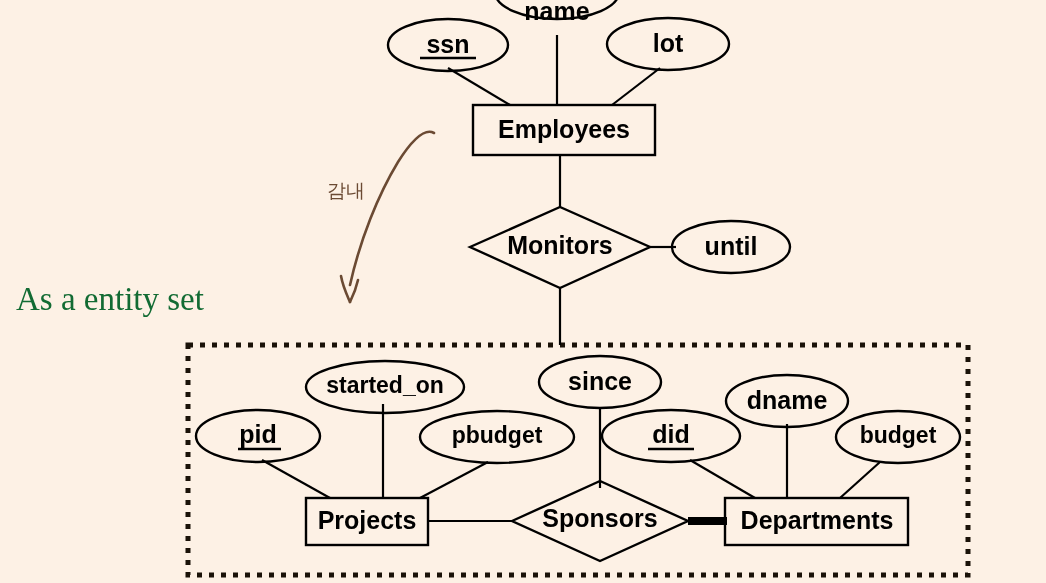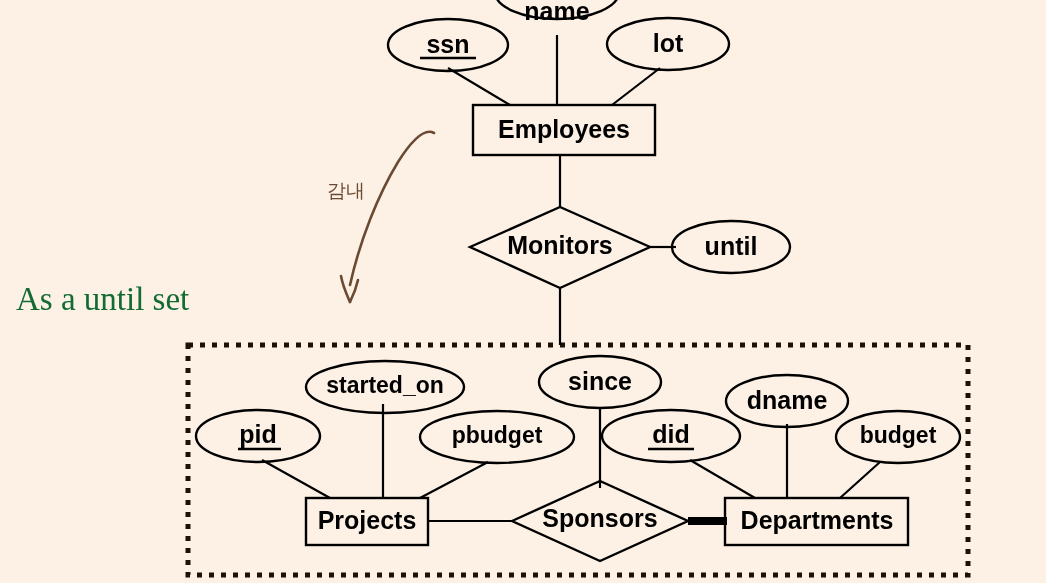--- a/index.html
+++ b/index.html
@@ -200,18 +200,18 @@
     </g>
 
     <g>
       <path class="ink" d="M 434 133 C 425 128 412 140 398 162 C 378 195 360 240 350 285"></path>
       <path class="ink" d="M 341 276 C 343 287 347 295 350 302"></path>
       <path class="ink" d="M 358 280 C 356 289 353 296 350 302"></path>
     </g>
 
   </svg>
 
-  <div class="green-note" style="left:16px; top:281px;">As a until set</div>
+  <div class="green-note" style="left:16px; top:281px;">As a entity set</div>
 
   <div class="hand-note" style="left:327px; top:178px;">감내</div>
 
 
 </div>
 
 </body></html>

